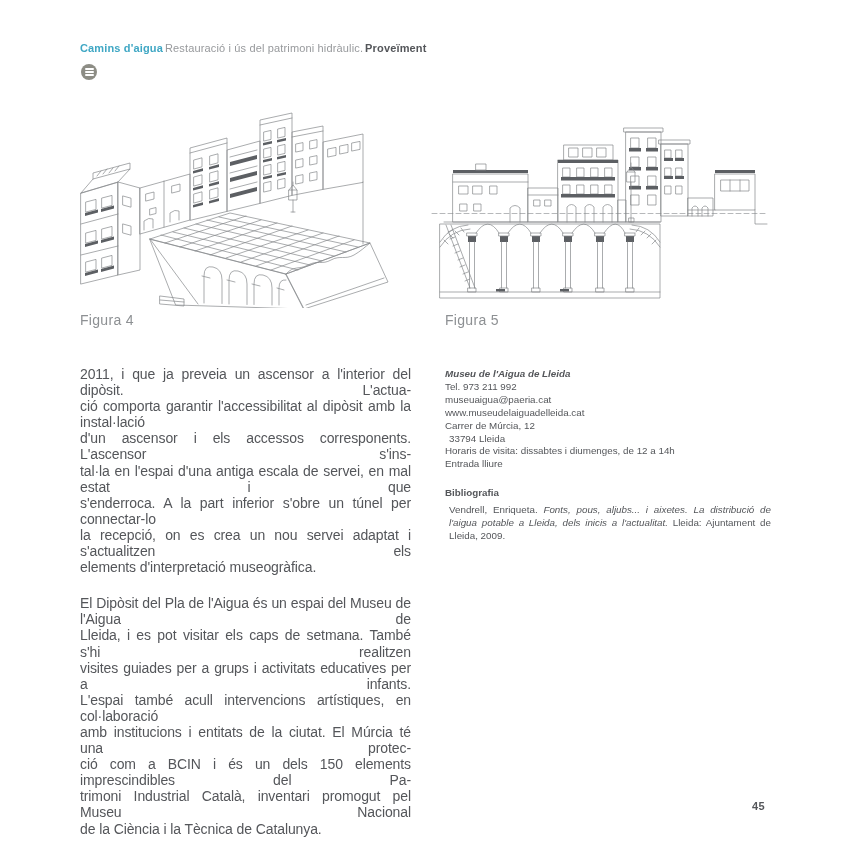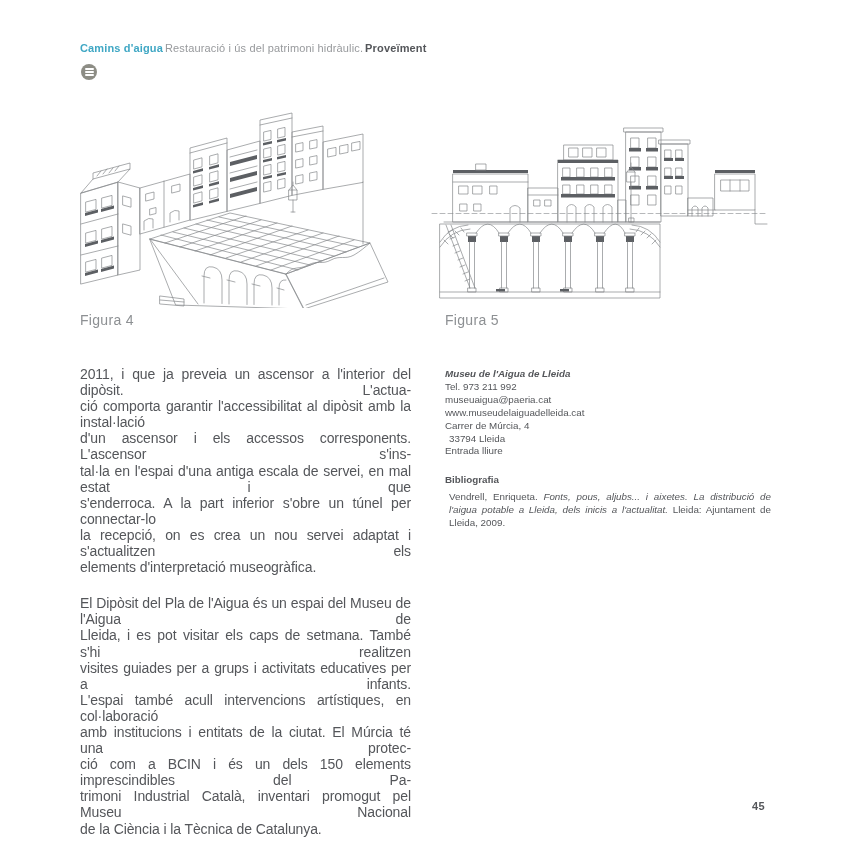--- a/index.html
+++ b/index.html
@@ -250,22 +250,23 @@
       <span class="ln">de la Ciència i la Tècnica de Catalunya.</span>
     </p>
   </section>
 
   <aside class="col-right">
     <div class="museum">
       <div class="museum-name">Museu de l'Aigua de Lleida</div>
       <span class="info-line">Tel. 973 211 992</span>
       <a class="plain info-line">museuaigua@paeria.cat</a>
       <a class="plain info-line">www.museudelaiguadelleida.cat</a>
-      <span class="info-line">Carrer de Múrcia, 4</span>
+      <span class="info-line">Carrer de Múrcia, 12</span>
       <span class="info-line indent">33794 Lleida</span>
+      <span class="info-line">Horaris de visita: dissabtes i diumenges, de 12 a 14h</span>
       <span class="info-line">Entrada lliure</span>
     </div>
     <div class="bib">
       <div class="bib-head">Bibliografia</div>
       <p class="bib-entry"><span>Vendrell, Enriqueta. </span><span class="it">Fonts, pous, aljubs... i aixetes. La distribució de l'aigua potable a Lleida, dels inicis a l'actualitat.</span><span> Lleida: Ajuntament de Lleida, 2009.</span></p>
     </div>
   </aside>
 
   <div class="page-num">45</div>
 

